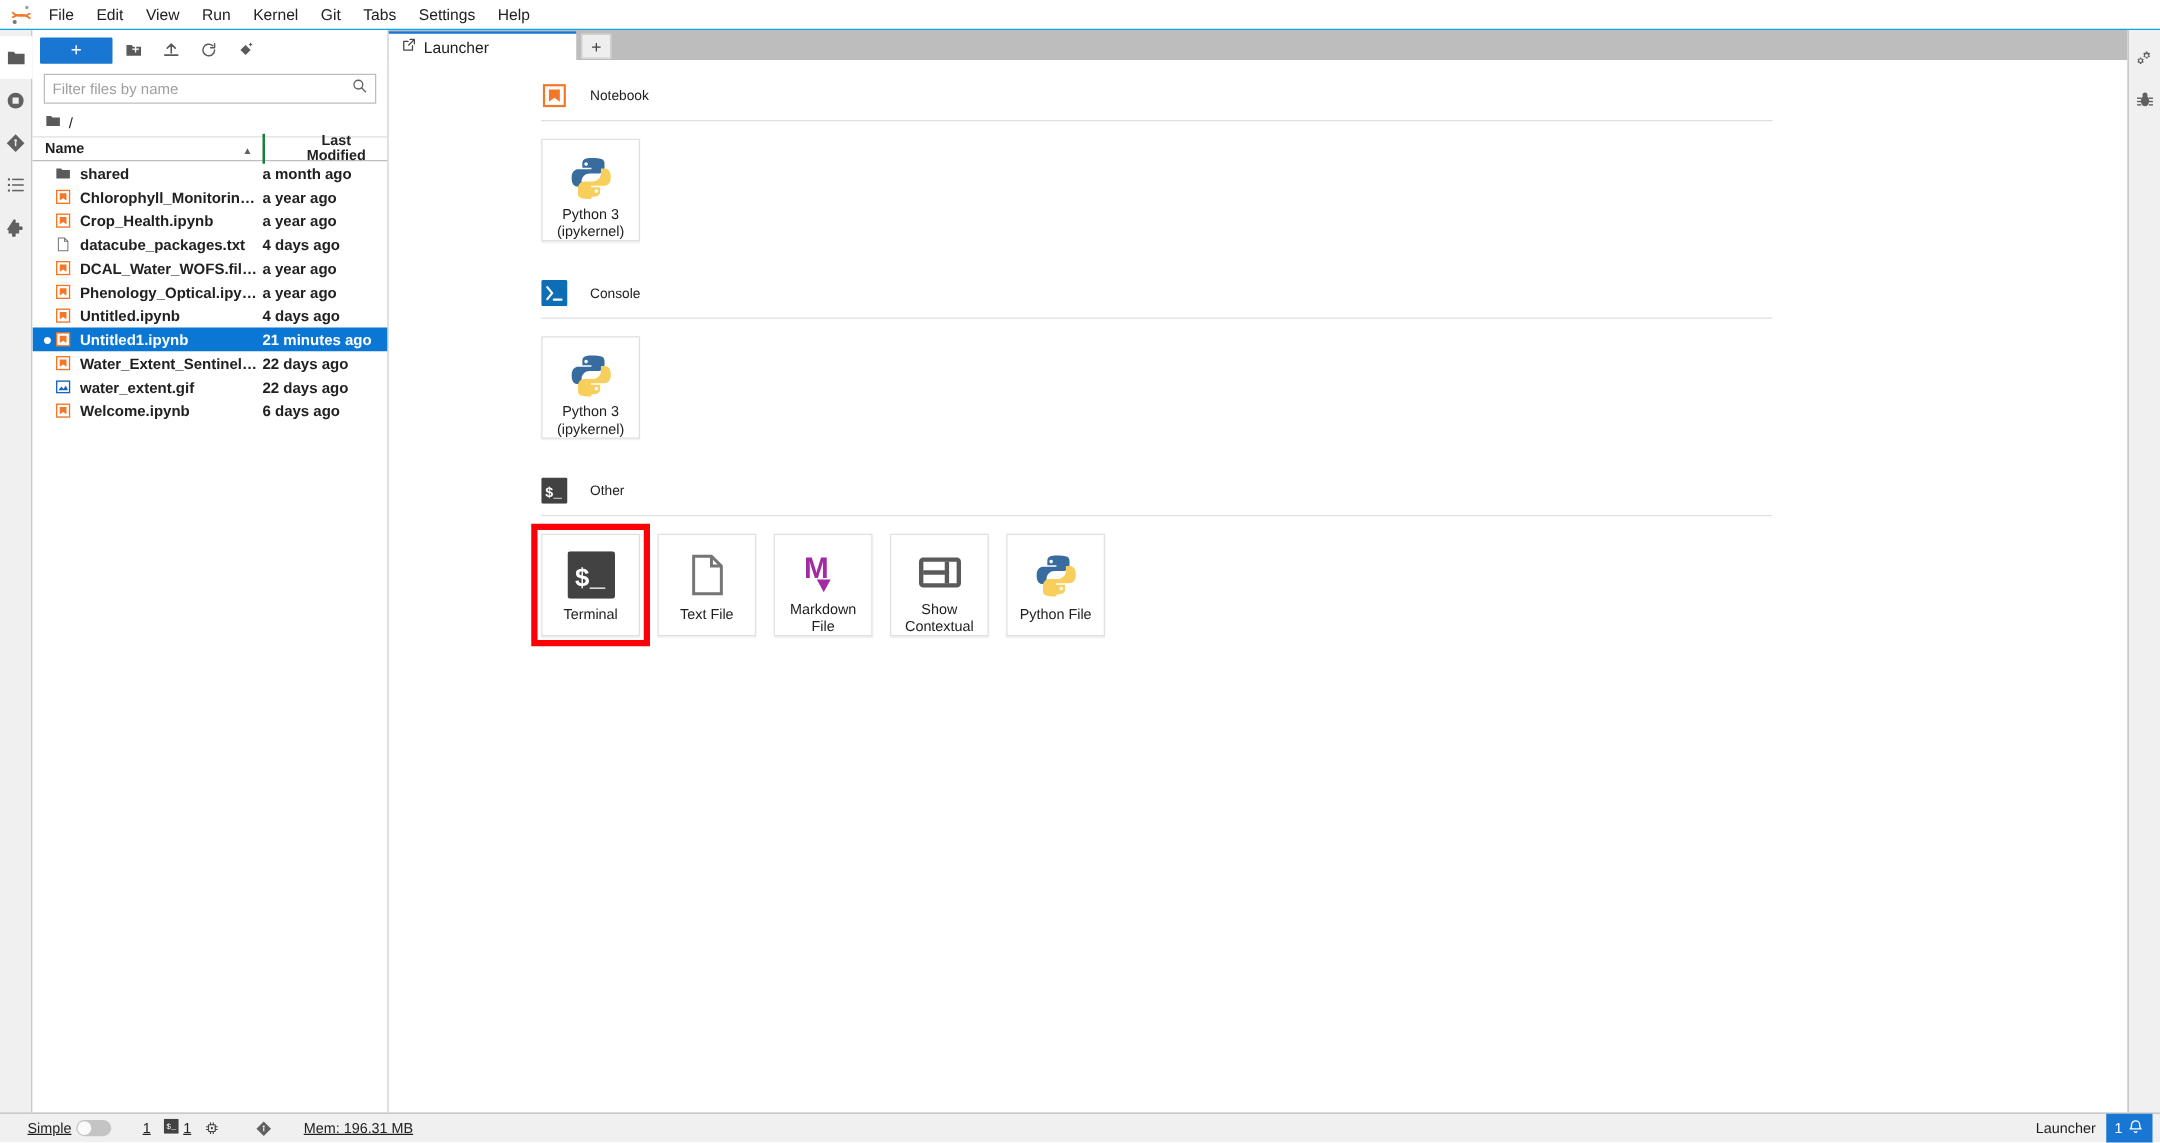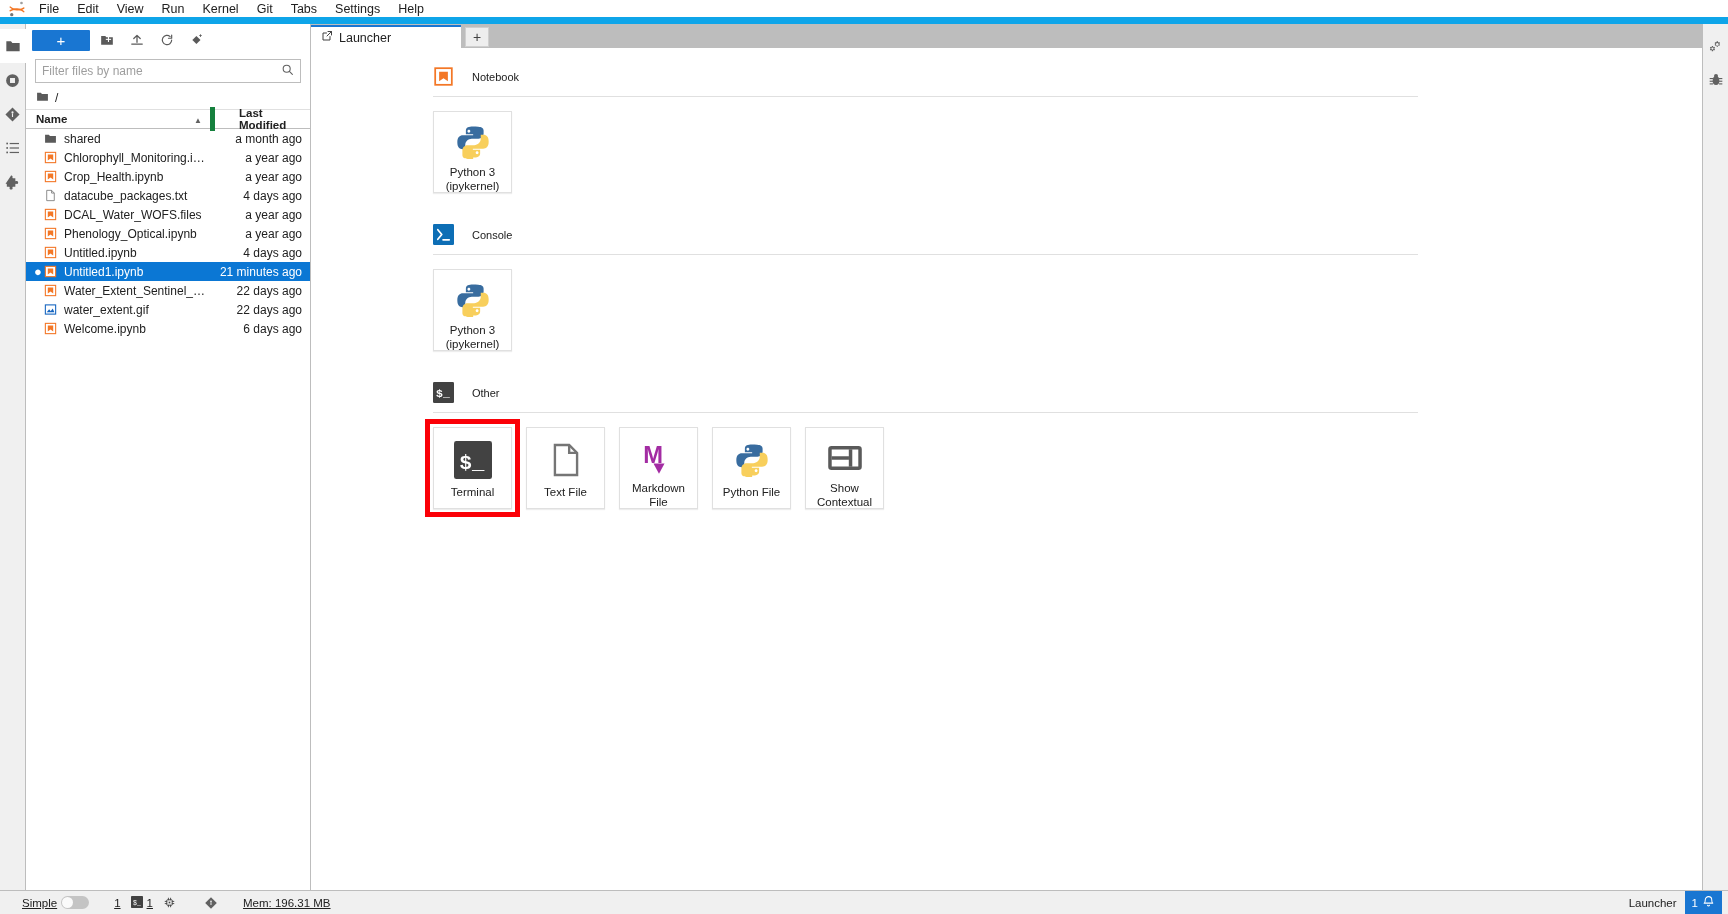--- a/index.html
+++ b/index.html
@@ -8,21 +8,21 @@
     font-family: "Liberation Sans", sans-serif;
     background: #fff; overflow: hidden;
   }
   body { display: flex; flex-direction: column; }
 
   
   .menubar {
     height: 24px; flex: 0 0 24px;
     background: #fff;
     display: flex; align-items: center;
-    border-bottom: 7px solid #0ea5e9;
+    border-bottom: 1px solid #0ea5e9;
     padding-left: 4px;
   }
   .jp-logo { width: 26px; height: 20px; display: flex; align-items: center; justify-content: center; }
   .menu-item {
     font-size: 12.5px; color: #212121;
     padding: 3px 9px; cursor: pointer; white-space: nowrap;
   }
 
   
   .shell { flex: 1; display: flex; min-height: 0; }
@@ -85,34 +85,35 @@
     gap: 6px; padding: 0 10px; font-size: 12px; color: #212121;
   }
   .fb-header {
     display: flex; align-items: center;
     border-top: 1px solid #e0e0e0; border-bottom: 1px solid #bdbdbd;
     height: 20px; font-size: 11.5px; font-weight: bold; color: #212121;
   }
   .fb-h-name { flex: 1; padding-left: 10px; display: flex; align-items: flex-end; cursor: pointer; }
   .fb-h-name .sortarrow { margin-left: auto; margin-right: 8px; font-size: 8px; color: #616161; }
   .fb-h-mod {
-    width: 100px; flex: 0 0 100px; text-align: left; padding-right: 8px;
-    border-left: 5px solid #15803d; cursor: pointer; padding-left: 24px;
+    width: 100px; flex: 0 0 100px; text-align: center; padding-right: 8px;
+    border-left: 2px solid #15803d; cursor: pointer; padding-left: 24px;
   }
   .fb-list { flex: 1; overflow: hidden; }
   .fb-row {
     display: flex; align-items: center; height: 19px;
     font-size: 12px; color: #212121; cursor: pointer;
     padding-left: 8px;
+    font-weight: bold;
   }
   .fb-row.selected { background: #0b77d4; color: #fff; }
   .fb-dot { width: 10px; flex: 0 0 10px; font-size: 13px; line-height: 0; }
   .fb-ico { width: 20px; flex: 0 0 20px; display: flex; align-items: center; }
   .fb-nm { flex: 1; overflow: hidden; white-space: nowrap; text-overflow: ellipsis; padding-right: 4px; }
-  .fb-md { width: 100px; flex: 0 0 100px; text-align: right; padding-right: 8px; white-space: nowrap; }
+  .fb-md { width: 100px; flex: 0 0 100px; padding-right: 8px; white-space: nowrap; }
 
   
   .main { flex: 1; display: flex; flex-direction: column; min-width: 0; background: #fff; }
   .tabbar {
     height: 24px; flex: 0 0 24px;
     background: #bdbdbd;
     display: flex; align-items: flex-end;
   }
   .tab {
     height: 23px; background: #fff;
@@ -521,36 +522,36 @@
                 <svg width="38" height="38" viewBox="0 0 24 24">
                   <text x="2" y="15" font-family="Liberation Sans, sans-serif" font-size="15" font-weight="bold" fill="#a32ca3">M</text>
                   <path d="M8.5 15.5h7L12 22z" fill="#a32ca3"></path>
                 </svg>
               </span>
               <span class="card-lbl" style="white-space: pre-line;">Markdown File</span>
             </div>
             <div class="card">
               <span class="card-ico">
                 <svg width="38" height="38" viewBox="0 0 24 24">
-                  <path d="M11.9 2.2c-2.4 0-4.4.5-4.4 2.6v2.3h4.6v.7H5.6c-2 0-3.5 1.3-3.5 4.4s1.3 4.4 3.3 4.4h1.7v-2.6c0-2.2 1.9-4 4.1-4h4.3c1.8 0 3.2-1.5 3.2-3.3V4.8c0-1.9-1.6-2.3-3.4-2.5-1.1-.1-2.3-.1-3.4-.1zM9.4 4.3c.5 0 .9.4.9.9s-.4.9-.9.9-.9-.4-.9-.9.4-.9.9-.9z" fill="#386c9f"></path>
-                  <path d="M12.1 21.8c2.4 0 4.4-.5 4.4-2.6v-2.3h-4.6v-.7h6.5c2 0 3.5-1.3 3.5-4.4s-1.3-4.4-3.3-4.4h-1.7v2.6c0 2.2-1.9 4-4.1 4H8.5c-1.8 0-3.2 1.5-3.2 3.3v2.9c0 1.9 1.6 2.3 3.4 2.5 1.1.1 2.3.1 3.4.1zm2.5-2.1c-.5 0-.9-.4-.9-.9s.4-.9.9-.9.9.4.9.9-.4.9-.9.9z" fill="#f8cf5c"></path>
-                </svg>
-              </span>
-              <span class="card-lbl" style="white-space: pre-line;">Python File</span>
-            </div>
-            <div class="card">
-              <span class="card-ico">
-                <svg width="38" height="38" viewBox="0 0 24 24">
                   <rect x="2.5" y="5.5" width="19" height="13" rx="1" fill="none" stroke="#5a5a5a" stroke-width="2.2"></rect>
                   <path d="M15.5 6.5v11" stroke="#5a5a5a" stroke-width="2.2"></path>
                   <path d="M3.5 12h11" stroke="#5a5a5a" stroke-width="2.2"></path>
                 </svg>
               </span>
               <span class="card-lbl" style="white-space: pre-line;">Show
 Contextual</span>
+            </div>
+            <div class="card">
+              <span class="card-ico">
+                <svg width="38" height="38" viewBox="0 0 24 24">
+                  <path d="M11.9 2.2c-2.4 0-4.4.5-4.4 2.6v2.3h4.6v.7H5.6c-2 0-3.5 1.3-3.5 4.4s1.3 4.4 3.3 4.4h1.7v-2.6c0-2.2 1.9-4 4.1-4h4.3c1.8 0 3.2-1.5 3.2-3.3V4.8c0-1.9-1.6-2.3-3.4-2.5-1.1-.1-2.3-.1-3.4-.1zM9.4 4.3c.5 0 .9.4.9.9s-.4.9-.9.9-.9-.4-.9-.9.4-.9.9-.9z" fill="#386c9f"></path>
+                  <path d="M12.1 21.8c2.4 0 4.4-.5 4.4-2.6v-2.3h-4.6v-.7h6.5c2 0 3.5-1.3 3.5-4.4s-1.3-4.4-3.3-4.4h-1.7v2.6c0 2.2-1.9 4-4.1 4H8.5c-1.8 0-3.2 1.5-3.2 3.3v2.9c0 1.9 1.6 2.3 3.4 2.5 1.1.1 2.3.1 3.4.1zm2.5-2.1c-.5 0-.9-.4-.9-.9s.4-.9.9-.9.9.4.9.9-.4.9-.9.9z" fill="#f8cf5c"></path>
+                </svg>
+              </span>
+              <span class="card-lbl" style="white-space: pre-line;">Python File</span>
             </div>
           </div>
         </div>
     </div>
   </div>
 
   <div class="activity-bar right">
     <div class="act-icon">
       <svg width="17" height="17" viewBox="0 0 24 24" fill="#616161">
         <path d="M15.5 11.2l1.1-.6.9.5.9-1.6-.9-.5V7.8l.9-.5-.9-1.6-.9.5-1.1-.6V4.5h-1.9v1.1l-1.1.6-.9-.5-.9 1.6.9.5v1.2l-.9.5.9 1.6.9-.5 1.1.6v1.1h1.9z"></path>

